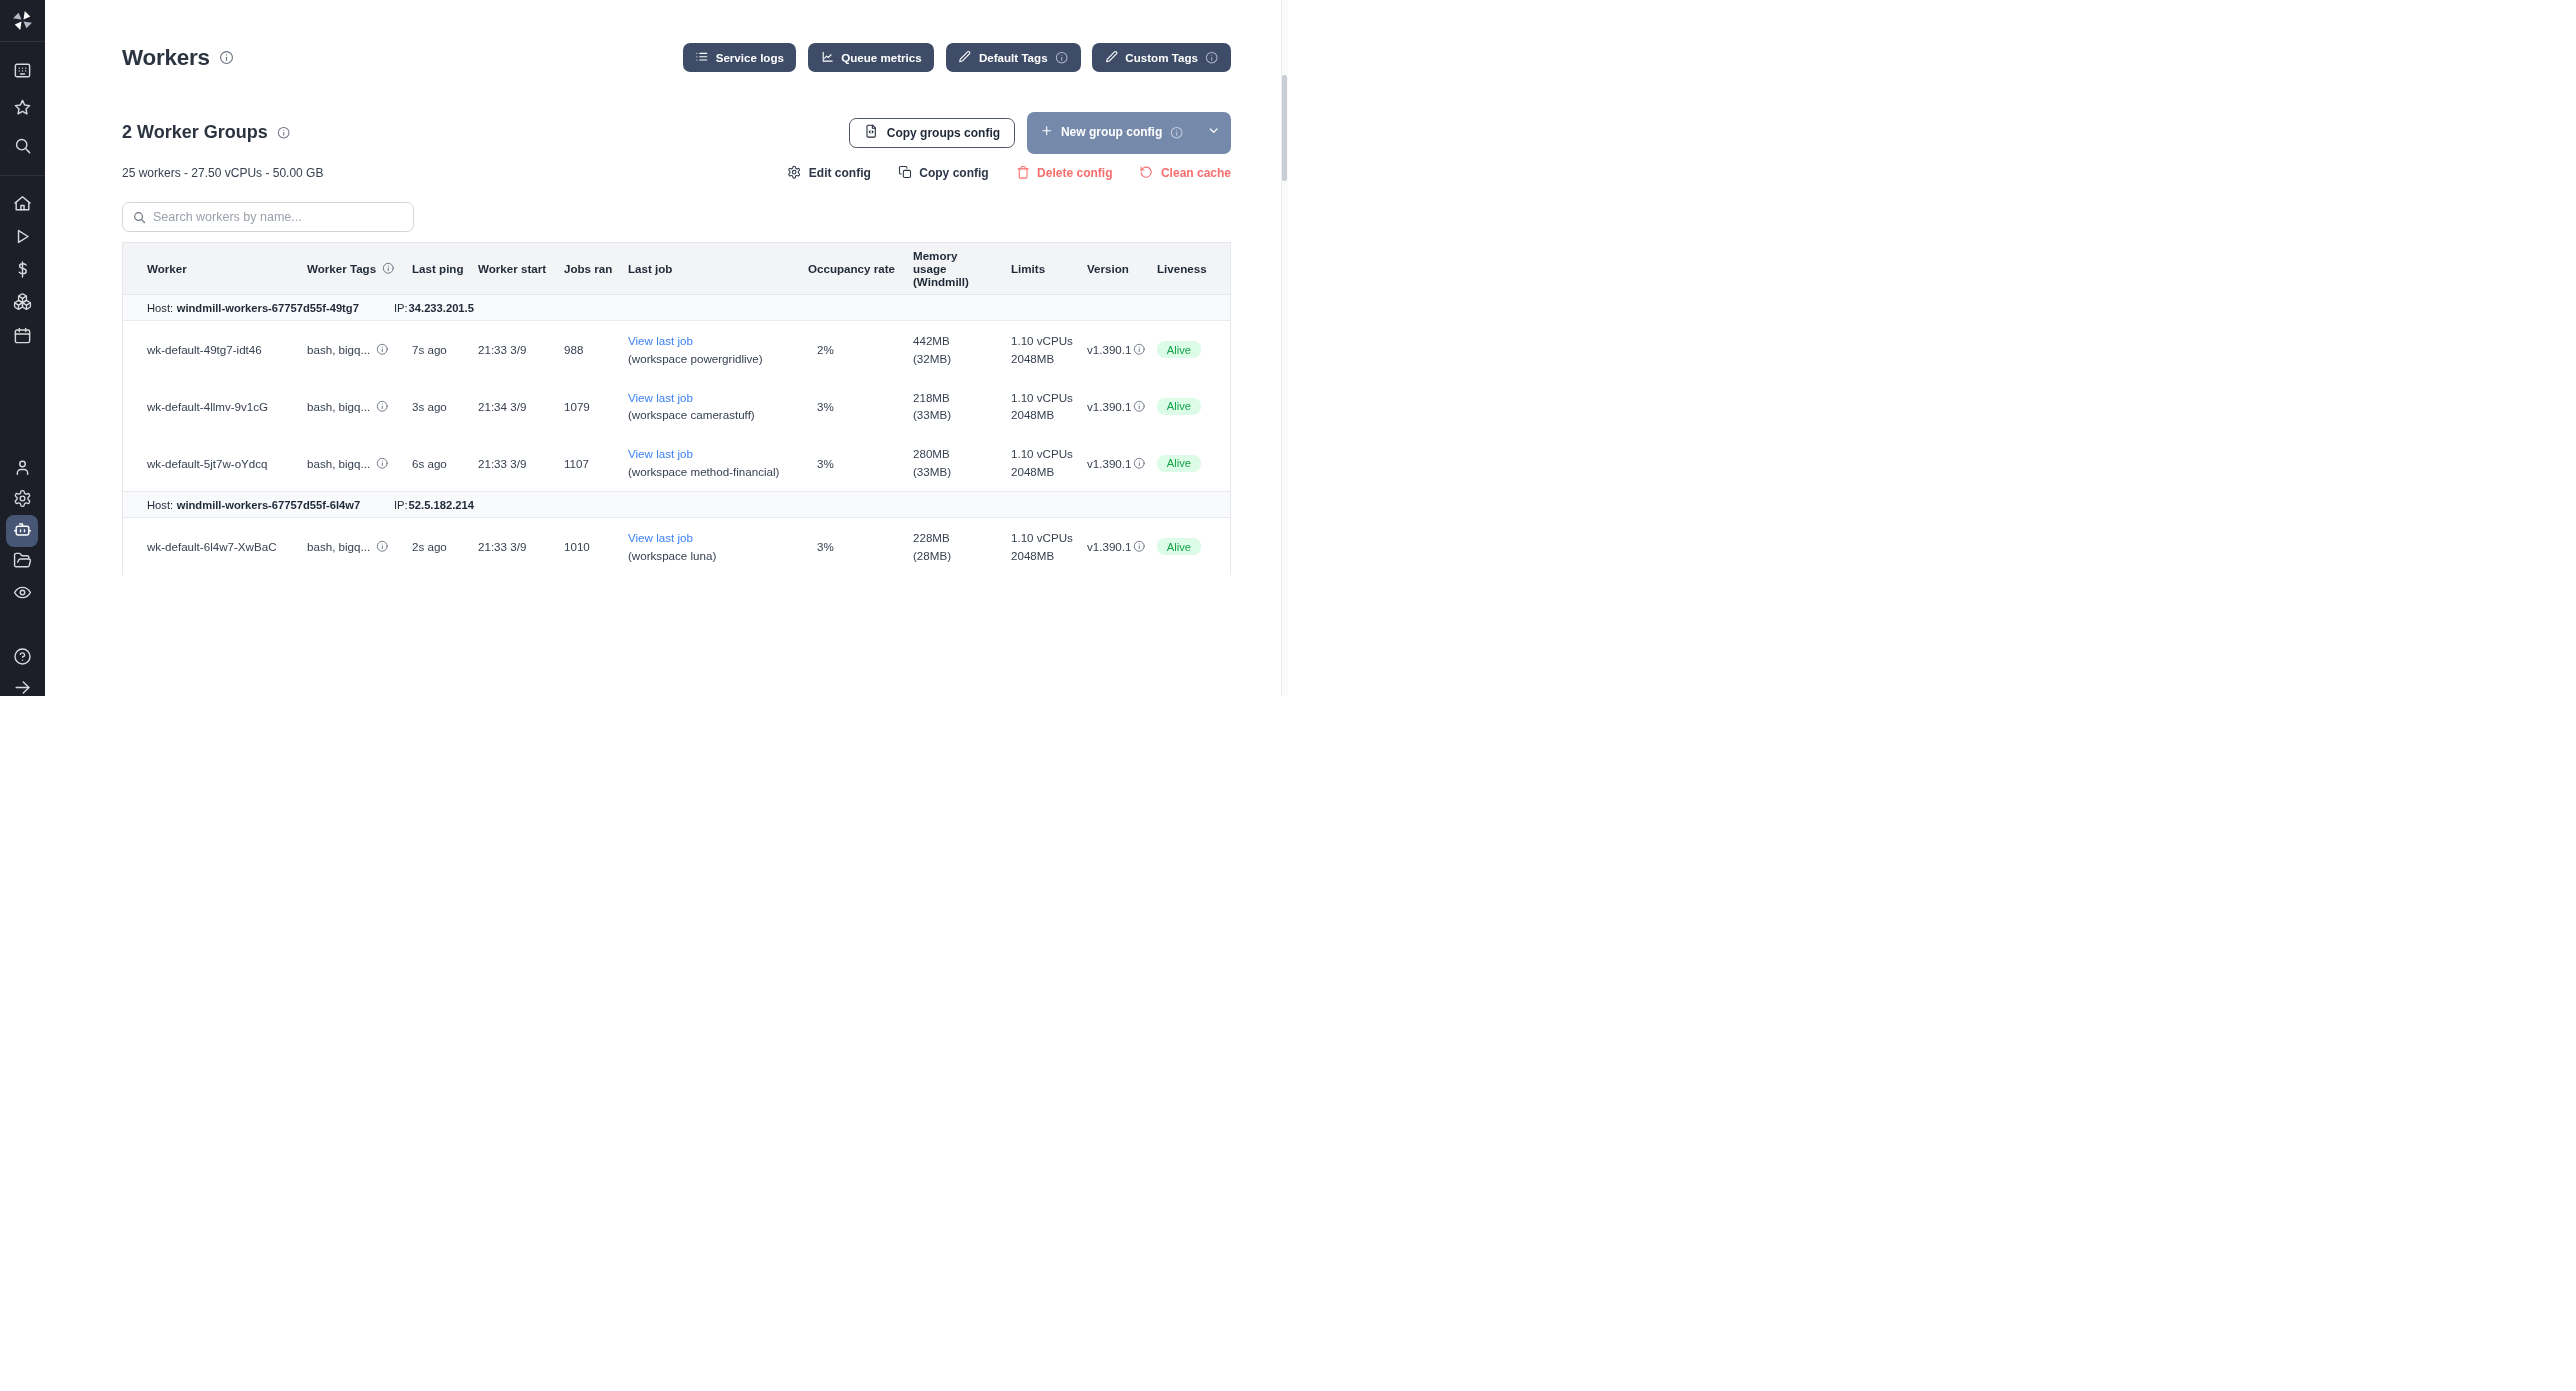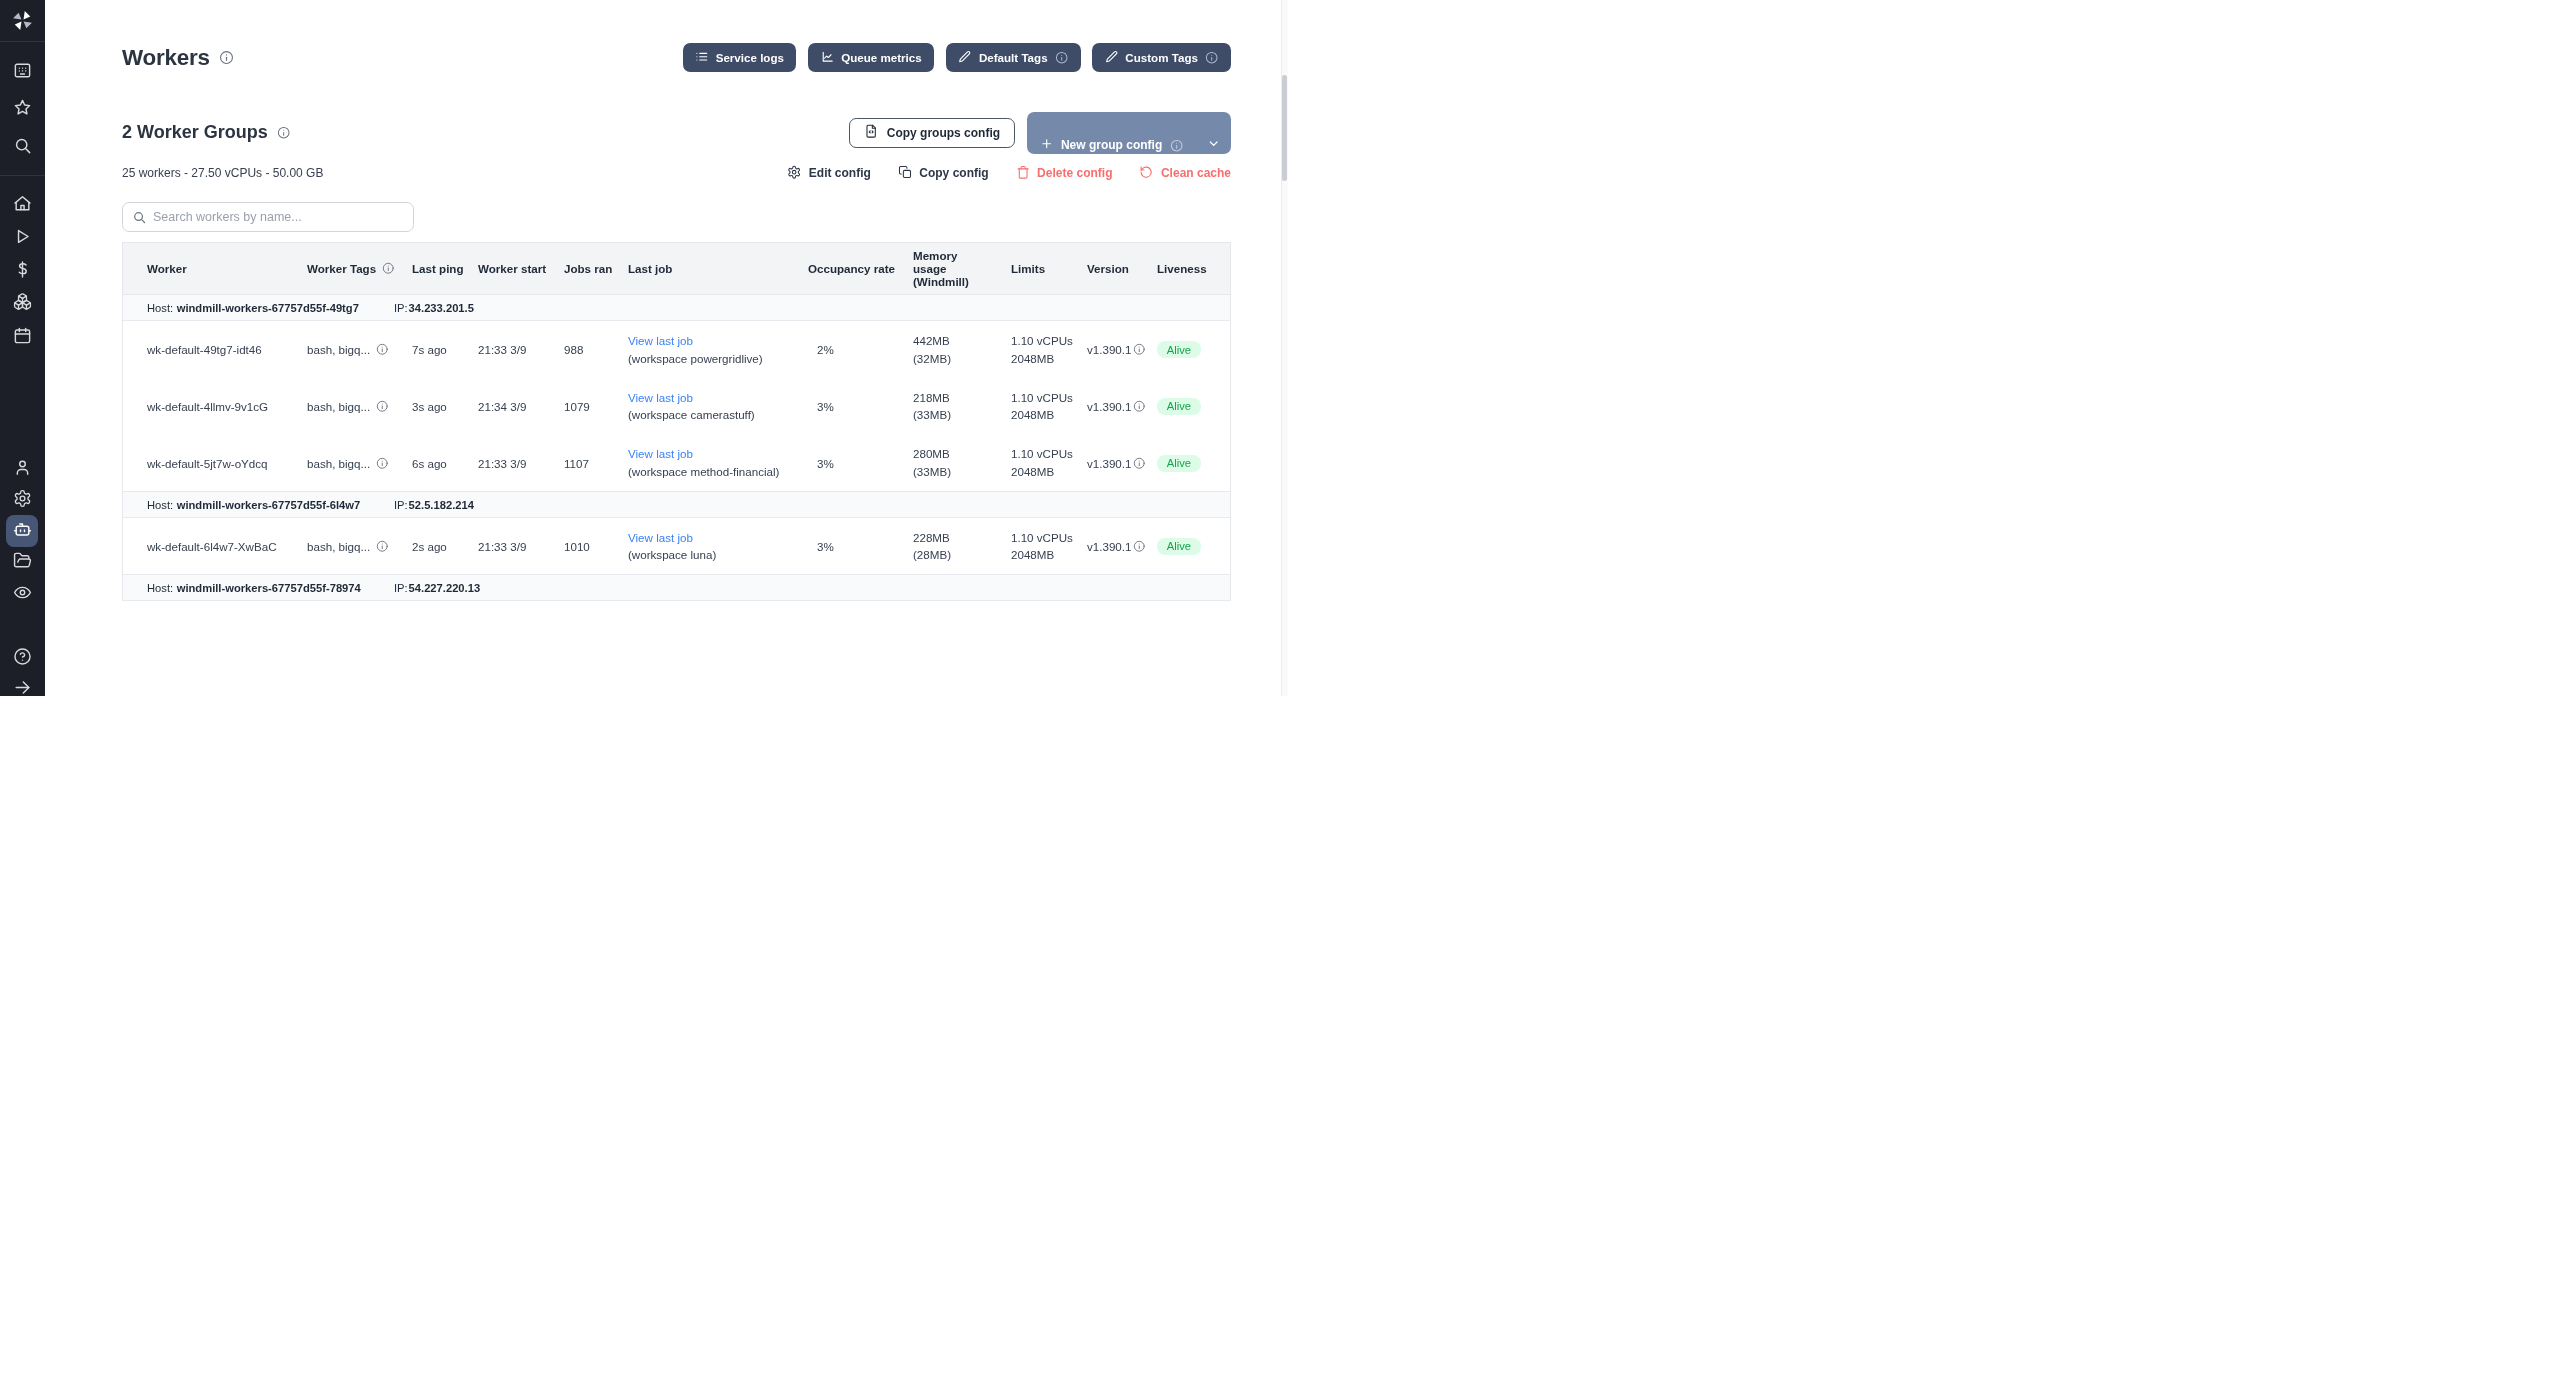--- a/index.html
+++ b/index.html
@@ -31,21 +31,21 @@
   .btn-dark svg { width:13.4px; height:13.4px; }
   .btn-dark .i-info { color:#aeb9cc; }
 
   .groups-row { display:flex; align-items:center; justify-content:space-between; margin-top:45px; height:30px; }
   .groups-title-wrap { display:flex; align-items:center; gap:9px; }
   .groups-title { font-size:18px; font-weight:700; color:#2b3440; }
   .groups-actions { display:flex; gap:11.6px; align-items:center; }
   .btn-outline { display:flex; align-items:center; gap:8px; height:30px; padding:0 14.3px; background:#fff; color:#1f2937;
     border:0.9px solid #4b5563; border-radius:7.2px; font-size:12px; font-weight:700; font-family:inherit; cursor:pointer; }
   .btn-outline svg { width:14.3px; height:14.3px; }
-  .btn-split { display:flex; align-items:flex-end; height:42px; background:#7589ab; border-radius:7.2px; overflow:hidden; cursor:pointer; }
+  .btn-split { display:flex; align-items:center; height:42px; background:#7589ab; border-radius:7.2px; overflow:hidden; cursor:pointer; }
   .btn-split .split-main { display:flex; align-items:center; gap:8px; padding:0 12.5px; color:#fff; font-size:12px; font-weight:700; }
   .btn-split .split-main svg { width:13.4px; height:13.4px; }
   .btn-split .split-main .i-info { color:#c6cfdf; }
   .split-sep { width:0.9px; background:#627899; margin:0; }
   .split-caret { display:flex; align-items:center; justify-content:center; width:34px; color:#fff; }
   .split-caret svg { width:13.4px; height:13.4px; }
 
   .tabs { display:flex; margin-top:19.7px; border-bottom:0.9px solid #d7dbe0; }
   .tab { position:relative; display:flex; align-items:center; gap:7.2px; padding:3.6px 16px 9.8px; font-size:12.5px;
     color:#4b5563; cursor:pointer; white-space:nowrap; }
@@ -573,28 +573,20 @@
                       <circle cx="12" cy="12" r="9.5"></circle>
                       <path d="M12 16.5v-5"></path>
                       <path d="M12 7.8h.01"></path>
                     </svg>
                   </span>
                 </div>
               </td>
             <td><span class="badge-alive">Alive</span></td>
           </tr>
 
-          <tr class="host-row">
-            <td colspan="11">
-                <div class="host-line">
-              <span class="host-cell-a"><span class="host-prefix">Host:</span><span class="host-name">windmill-workers-67757d55f-78974</span></span>
-              <span><span class="host-prefix" style="margin-right:0.9px">IP:</span><span class="host-ip">54.227.220.13</span></span>
-            </div>
-              </td>
-          </tr>
 
         </tbody>
       </table>
     </div>
   </div>
 
   <div class="scrollbar">
     <div class="scroll-thumb"></div>
   </div>
 </div>

